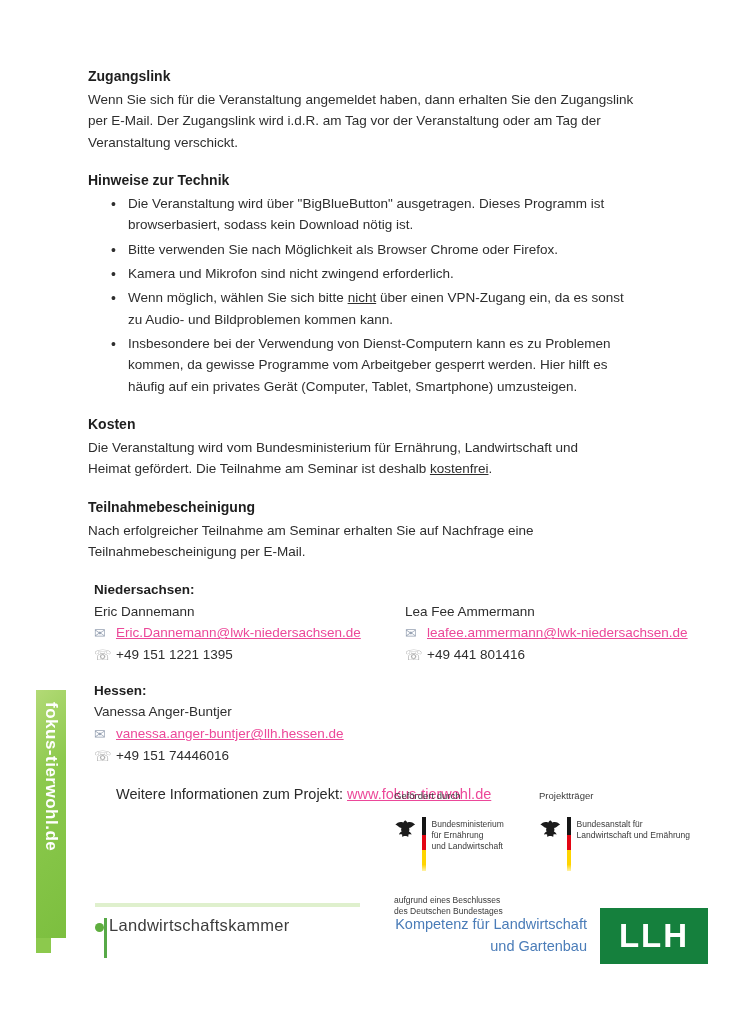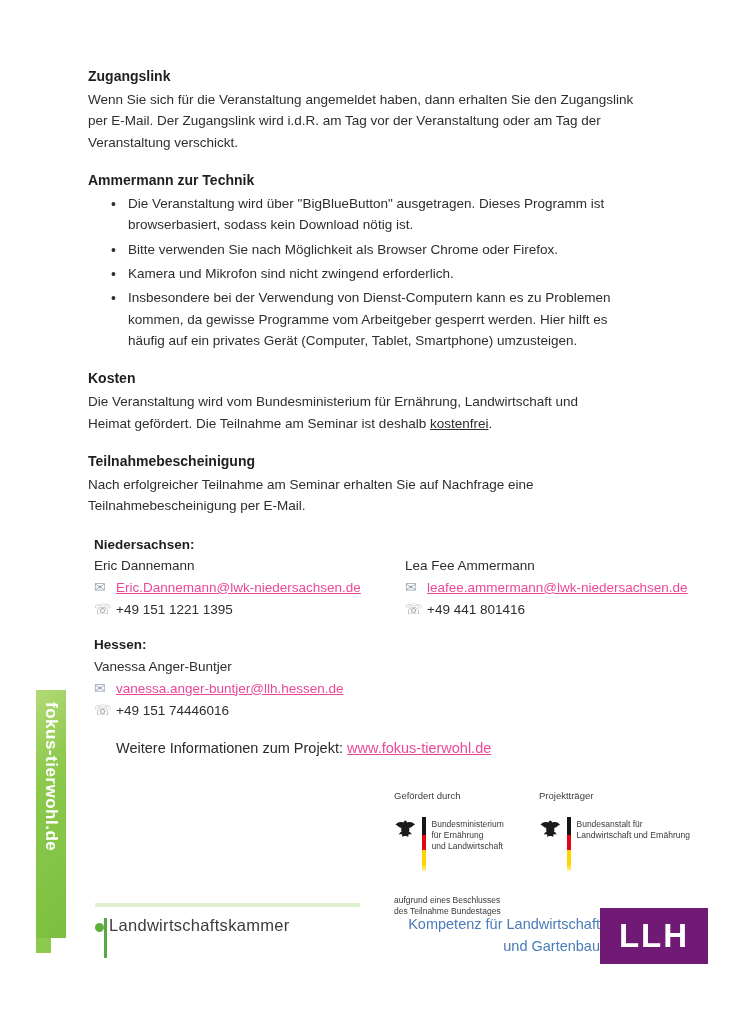--- a/index.html
+++ b/index.html
@@ -81,24 +81,24 @@
   .gov-name { line-height:1.3; padding-top:2px; }
   .bundestag-note { margin-top:24px; line-height:1.35; }
 
   
   .footer-lwk { position:absolute; left:95px; top:916px; display:flex; gap:1px; }
   .lwk-mark { position:relative; width:13px; }
   .lwk-dot { position:absolute; left:0; top:7px; width:9px; height:9px; border-radius:50%; background:#5fae3f; }
   .lwk-bar { position:absolute; left:9px; top:2px; width:2.5px; height:40px; background:#57a947; }
   .lwk-line1 { font-size:16.5px; color:#3c3c3c; line-height:1.15; letter-spacing:.3px; }
   .lwk-line2 { font-size:21px; color:#58a748; line-height:1.05; letter-spacing:1.5px; }
-  .footer-llh { position:absolute; right:37px; top:908px; display:flex; align-items:center; }
+  .footer-llh { position:absolute; right:37px; top:908px; display:flex; align-items:center; gap:13px; }
   .llh-tagline { font-size:14.5px; color:#4a7cb8; text-align:right; line-height:1.5; }
   .llh-box {
-    width:108px; height:56px; background:#701a75;
+    width:108px; height:56px; background:#15803d;
     display:flex; align-items:center; justify-content:center;
   }
   .llh-box span { color:#ffffff; font-size:33px; font-weight:bold; letter-spacing:2px; }
 </style>
 </head>
 <body>
 
 <div class="page">
 
   <div class="banner">
@@ -110,26 +110,28 @@
   <div class="content">
 
     <section>
       <h3>Zugangslink</h3>
       <p class="pre">Wenn Sie sich für die Veranstaltung angemeldet haben, dann erhalten Sie den Zugangslink
 per E-Mail. Der Zugangslink wird i.d.R. am Tag vor der Veranstaltung oder am Tag der
 Veranstaltung verschickt.</p>
     </section>
 
     <section>
-      <h3>Ammermann zur Technik</h3>
+      <h3>Hinweise zur Technik</h3>
       <ul class="bullets">
         <li><span class="pre">Die Veranstaltung wird über "BigBlueButton" ausgetragen. Dieses Programm ist
 browserbasiert, sodass kein Download nötig ist.</span><span class="u pre"></span><span class="pre"></span></li>
         <li><span class="pre">Bitte verwenden Sie nach Möglichkeit als Browser Chrome oder Firefox.</span><span class="u pre"></span><span class="pre"></span></li>
         <li><span class="pre">Kamera und Mikrofon sind nicht zwingend erforderlich.</span><span class="u pre"></span><span class="pre"></span></li>
+        <li><span class="pre">Wenn möglich, wählen Sie sich bitte </span><span class="u pre">nicht</span><span class="pre"> über einen VPN-Zugang ein, da es sonst
+zu Audio- und Bildproblemen kommen kann.</span></li>
         <li><span class="pre">Insbesondere bei der Verwendung von Dienst-Computern kann es zu Problemen
 kommen, da gewisse Programme vom Arbeitgeber gesperrt werden. Hier hilft es
 häufig auf ein privates Gerät (Computer, Tablet, Smartphone) umzusteigen.</span><span class="u pre"></span><span class="pre"></span></li>
       </ul>
     </section>
 
     <section>
       <h3>Kosten</h3>
       <p><span class="pre">Die Veranstaltung wird vom Bundesministerium für Ernährung, Landwirtschaft und
 Heimat gefördert. Die Teilnahme am Seminar ist deshalb </span><span class="u">kostenfrei</span><span class="pre">.</span></p>
@@ -198,21 +200,21 @@
           <svg viewBox="0 0 24 24">
               <path d="M12 2.6c-.9.5-1.6 1.3-1.8 2.3l-1.7-.5C5.6 3.9 3.1 5.3 1.5 7.4c1.6.3 2.4 1.2 3.3 2 .9.8 2 1.5 3.4 1.6-.6 1.2-.6 2.7.2 3.8-1.5.6-2.6 1.8-2.9 3.4 1.2-.4 2.5-.5 3.5 0-.3.9-.2 1.8.3 2.6.6-.7 1.5-1.1 3-1.1s2.4.4 3 1.1c.5-.8.6-1.7.3-2.6 1-.5 2.3-.4 3.5 0-.3-1.6-1.4-2.8-2.9-3.4.8-1.1.8-2.6.2-3.8 1.4-.1 2.5-.8 3.4-1.6.9-.8 1.7-1.7 3.3-2-1.6-2.1-4.1-3.5-7-3l-1.7.5c-.2-1-.9-1.8-1.8-2.3z"></path>
             </svg>
         </span>
         <span class="flag-stripe"></span>
         <span class="gov-name pre">Bundesministerium
 für Ernährung
 und Landwirtschaft</span>
       </div>
       <div class="bundestag-note pre">aufgrund eines Beschlusses
-des Teilnahme Bundestages</div>
+des Deutschen Bundestages</div>
     </div>
     <div class="funding-col col2">
       <div class="funding-label">Projektträger</div>
       <div class="gov-logo">
         <span class="eagle">
           <svg viewBox="0 0 24 24">
               <path d="M12 2.6c-.9.5-1.6 1.3-1.8 2.3l-1.7-.5C5.6 3.9 3.1 5.3 1.5 7.4c1.6.3 2.4 1.2 3.3 2 .9.8 2 1.5 3.4 1.6-.6 1.2-.6 2.7.2 3.8-1.5.6-2.6 1.8-2.9 3.4 1.2-.4 2.5-.5 3.5 0-.3.9-.2 1.8.3 2.6.6-.7 1.5-1.1 3-1.1s2.4.4 3 1.1c.5-.8.6-1.7.3-2.6 1-.5 2.3-.4 3.5 0-.3-1.6-1.4-2.8-2.9-3.4.8-1.1.8-2.6.2-3.8 1.4-.1 2.5-.8 3.4-1.6.9-.8 1.7-1.7 3.3-2-1.6-2.1-4.1-3.5-7-3l-1.7.5c-.2-1-.9-1.8-1.8-2.3z"></path>
             </svg>
         </span>
         <span class="flag-stripe"></span>

